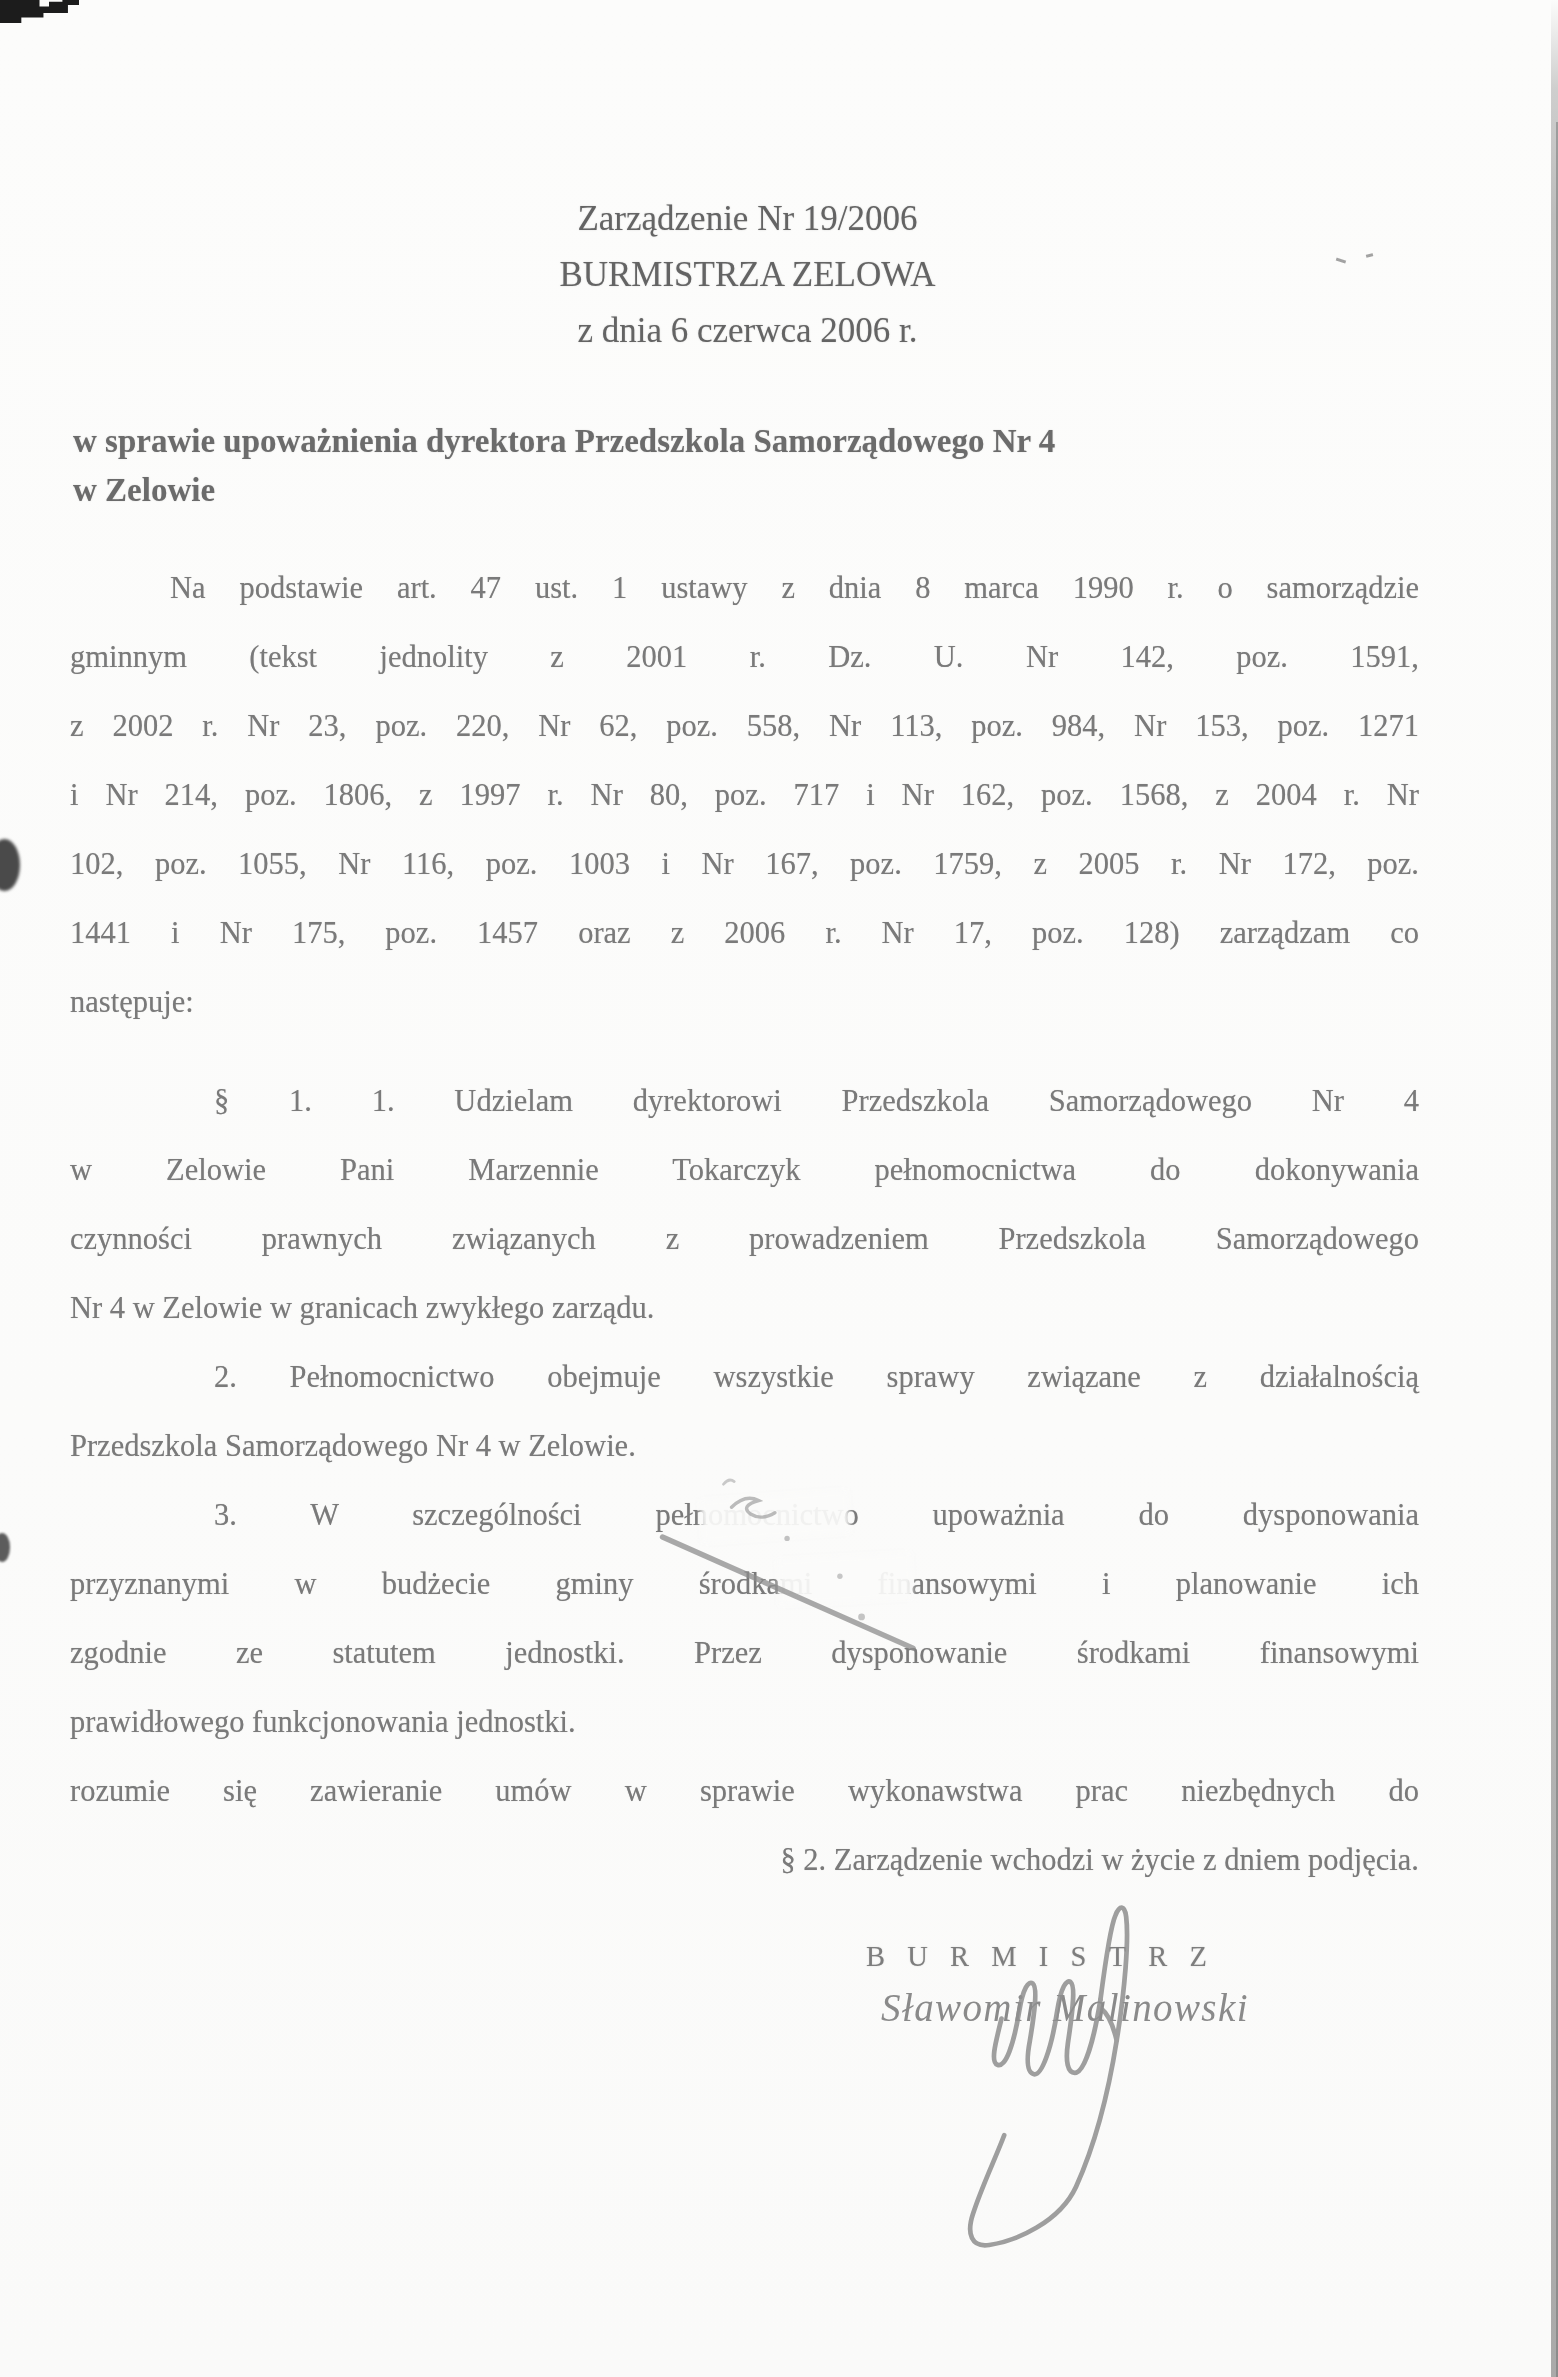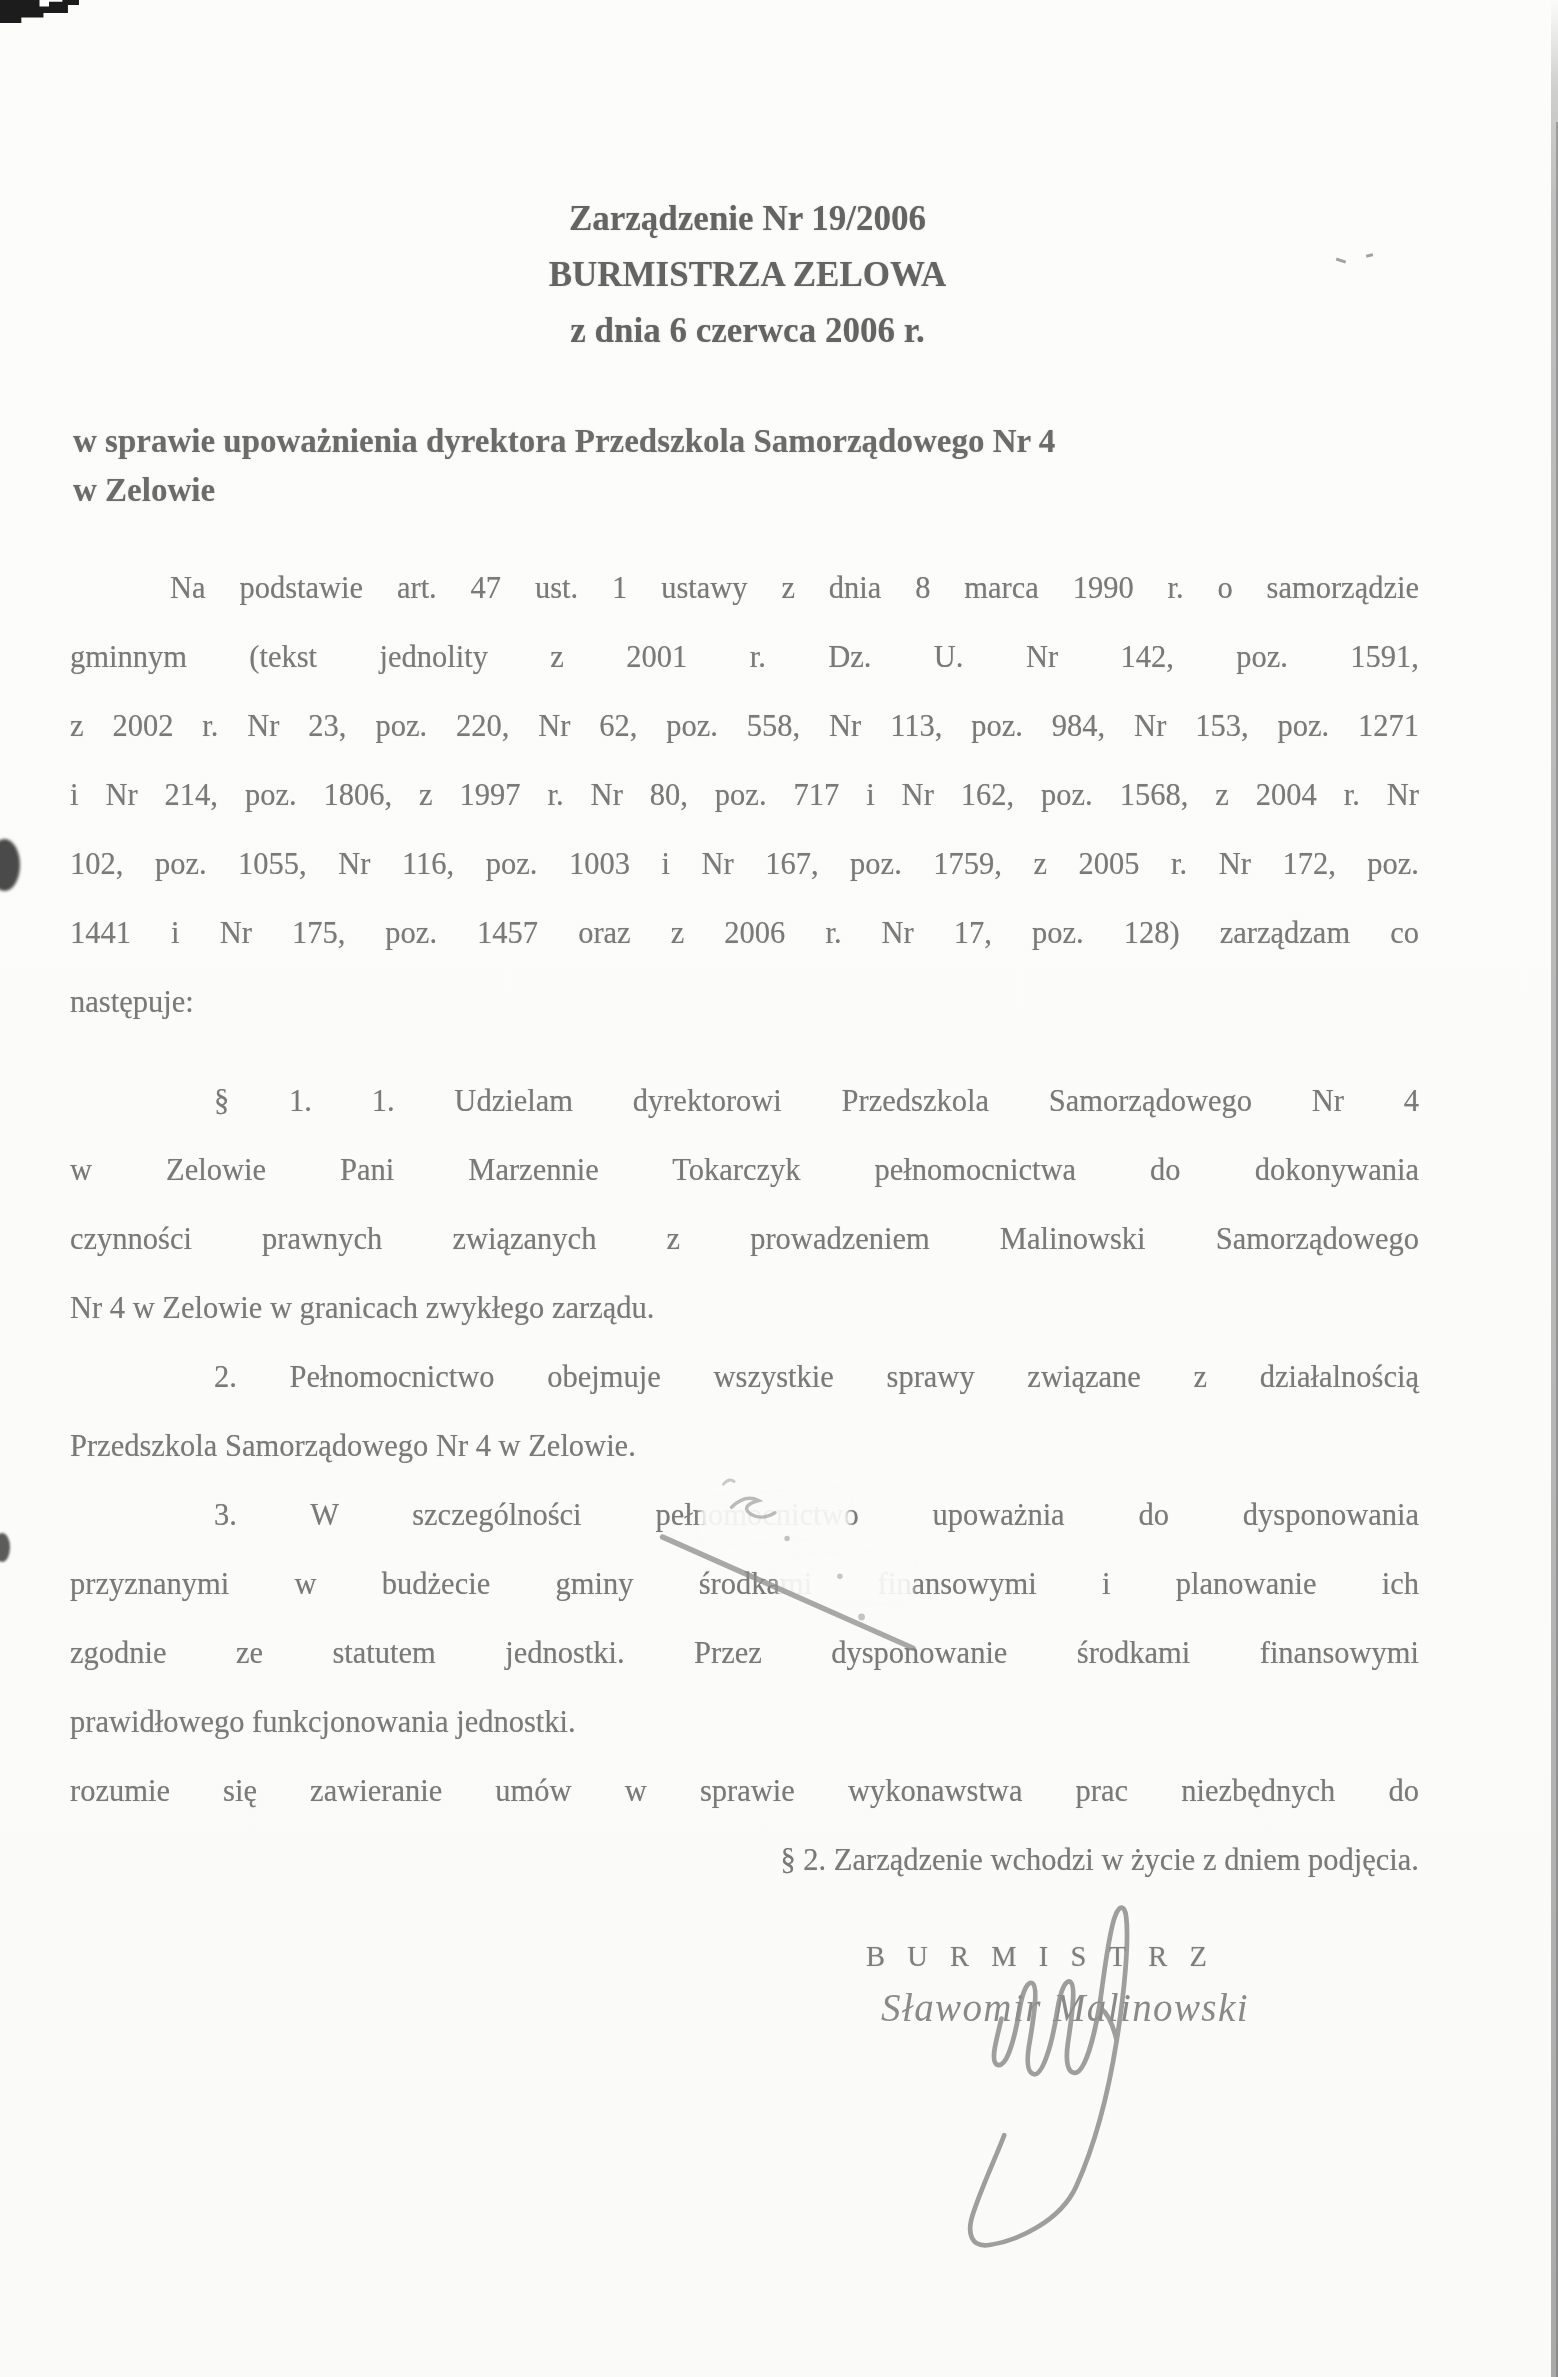--- a/index.html
+++ b/index.html
@@ -30,21 +30,21 @@
     position:absolute;left:-6.1px;top:1533px;width:16.3px;height:28.5px;border-radius:50%;
     background:#5c5c5c;filter:blur(1px);
   }
   .speck{position:absolute;background:#a2a2a2;filter:blur(0.7px);}
   .speck1{left:1336px;top:259px;width:9.5px;height:2.7px;transform:rotate(18deg);}
   .speck2{left:1366px;top:254px;width:6.8px;height:2.7px;transform:rotate(-14deg);}
 
   
   .title{
     position:absolute;left:73px;top:191px;width:1349px;text-align:center;
-    font-weight:bold;font-size:35px;line-height:56px;color:#646464;
+    font-weight:normal;font-size:35px;line-height:56px;color:#646464;
     text-shadow:0 0 1.4px rgba(100,100,100,.35);
   }
   .subject{
     position:absolute;left:73px;top:417px;width:1349px;text-align:left;
     font-weight:bold;font-size:33px;line-height:49px;color:#6b6b6b;
     text-shadow:0 0 1.4px rgba(100,100,100,.30);
   }
 
   
   .body-text{
@@ -101,21 +101,21 @@
   <div class="body-text">
     <div class="ln j ind1">Na podstawie art. 47 ust. 1 ustawy z dnia 8 marca 1990 r. o samorządzie</div>
     <div class="ln j">gminnym (tekst jednolity z 2001 r. Dz. U. Nr 142, poz. 1591,</div>
     <div class="ln j">z 2002 r. Nr 23, poz. 220, Nr 62, poz. 558, Nr 113, poz. 984, Nr 153, poz. 1271</div>
     <div class="ln j">i Nr 214, poz. 1806, z 1997 r. Nr 80, poz. 717 i Nr 162, poz. 1568, z 2004 r. Nr</div>
     <div class="ln j">102, poz. 1055, Nr 116, poz. 1003 i Nr 167, poz. 1759, z 2005 r. Nr 172, poz.</div>
     <div class="ln j">1441 i Nr 175, poz. 1457 oraz z 2006 r. Nr 17, poz. 128) zarządzam co</div>
     <div class="ln">następuje:</div>
     <div class="ln j ind2 gap">§ 1. 1. Udzielam dyrektorowi Przedszkola Samorządowego Nr 4</div>
     <div class="ln j">w Zelowie Pani Marzennie Tokarczyk pełnomocnictwa do dokonywania</div>
-    <div class="ln j">czynności prawnych związanych z prowadzeniem Malinowski Samorządowego</div>
+    <div class="ln j">czynności prawnych związanych z prowadzeniem Przedszkola Samorządowego</div>
     <div class="ln">Nr 4 w Zelowie w granicach zwykłego zarządu.</div>
     <div class="ln j ind2">2. Pełnomocnictwo obejmuje wszystkie sprawy związane z działalnością</div>
     <div class="ln">Przedszkola Samorządowego Nr 4 w Zelowie.</div>
     <div class="ln j ind2">3. W szczególności pełnomocnictwo upoważnia do dysponowania</div>
     <div class="ln j">przyznanymi w budżecie gminy środkami finansowymi i planowanie ich</div>
     <div class="ln j">zgodnie ze statutem jednostki. Przez dysponowanie środkami finansowymi</div>
     <div class="ln">prawidłowego funkcjonowania jednostki.</div>
     <div class="ln j">rozumie się zawieranie umów w sprawie wykonawstwa prac niezbędnych do</div>
     <div class="ln ind2">§ 2. Zarządzenie wchodzi w życie z dniem podjęcia.</div>
   </div>

